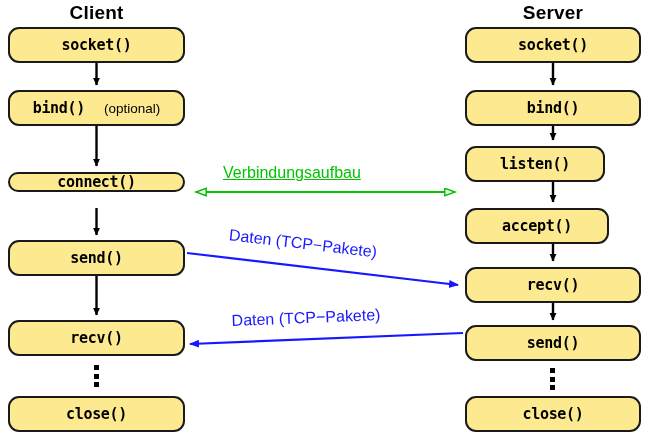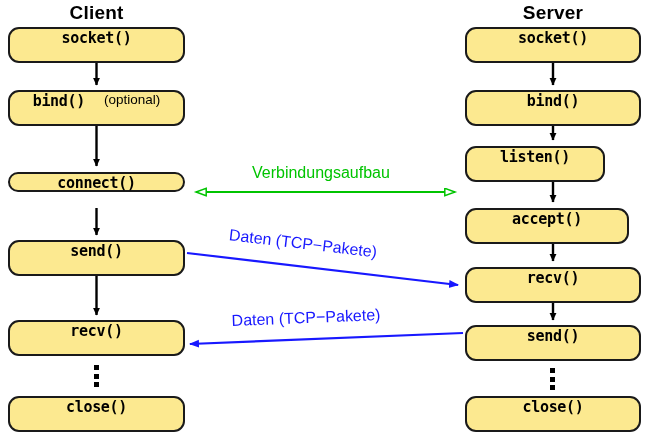--- a/index.html
+++ b/index.html
@@ -38,21 +38,21 @@
   #title-client { left: 8px;  top: 2px; width: 177px; }
   #title-server { left: 465px; top: 2px; width: 176px; }
 
   .node {
     position: absolute;
     box-sizing: border-box;
     background: #fce990;
     border: 2.4px solid #1a1a1a;
     border-radius: 11px;
     display: flex;
-    align-items: flex-start;
+    align-items: center;
     justify-content: center;
     color: #000000;
   }
   .node .call {
     font-family: "DejaVu Sans Mono", "Liberation Mono", monospace;
     font-weight: bold;
     font-size: 15px;
     letter-spacing: -0.3px;
     white-space: nowrap;
   }
@@ -128,21 +128,21 @@
       <line x1="553" y1="303" x2="553" y2="320" marker-end="url(#arrow-black)"></line>
     </g>
 
     <line x1="196" y1="192" x2="455" y2="192" stroke="#00c400" stroke-width="2.2" marker-start="url(#arrow-green-open-start)" marker-end="url(#arrow-green-open-end)"></line>
 
     <line x1="187" y1="253" x2="458" y2="285" stroke="#1818ff" stroke-width="2.2" marker-end="url(#arrow-blue)"></line>
 
     <line x1="463" y1="333" x2="190" y2="344" stroke="#1818ff" stroke-width="2.2" marker-end="url(#arrow-blue)"></line>
   </svg>
 
-  <div class="edge-label lbl-green" style="left:252px; top:164px;">Verbindungsaufbau</div>
+  <div class="edge-label lbl-green" style="left:223px; top:164px;text-decoration:underline;">Verbindungsaufbau</div>
 
   <div class="edge-label lbl-blue" style="left:228px; top:226px; transform: rotate(6.7deg);">Daten (TCP−Pakete)</div>
 
   <div class="edge-label lbl-blue" style="left:232px; top:312px; transform: rotate(-2.3deg);">Daten (TCP−Pakete)</div>
 
   <div class="node" style="left:8px; top:27px; width:177px; height:36px;">
     <span class="call">socket()</span>
   </div>
 
   <div class="node" style="left:8px; top:90px; width:177px; height:36px;">
@@ -177,21 +177,21 @@
   </div>
 
   <div class="node" style="left:465px; top:90px; width:176px; height:36px;">
     <span class="call">bind()</span>
   </div>
 
   <div class="node" style="left:465px; top:146px; width:140px; height:36px;">
     <span class="call">listen()</span>
   </div>
 
-  <div class="node" style="left:465px; top:208px; width:164px; height:36px;">
+  <div class="node" style="left:465px; top:208px; width:144px; height:36px;">
     <span class="call">accept()</span>
   </div>
 
   <div class="node" style="left:465px; top:267px; width:176px; height:36px;">
     <span class="call">recv()</span>
   </div>
 
   <div class="node" style="left:465px; top:325px; width:176px; height:36px;">
     <span class="call">send()</span>
   </div>

